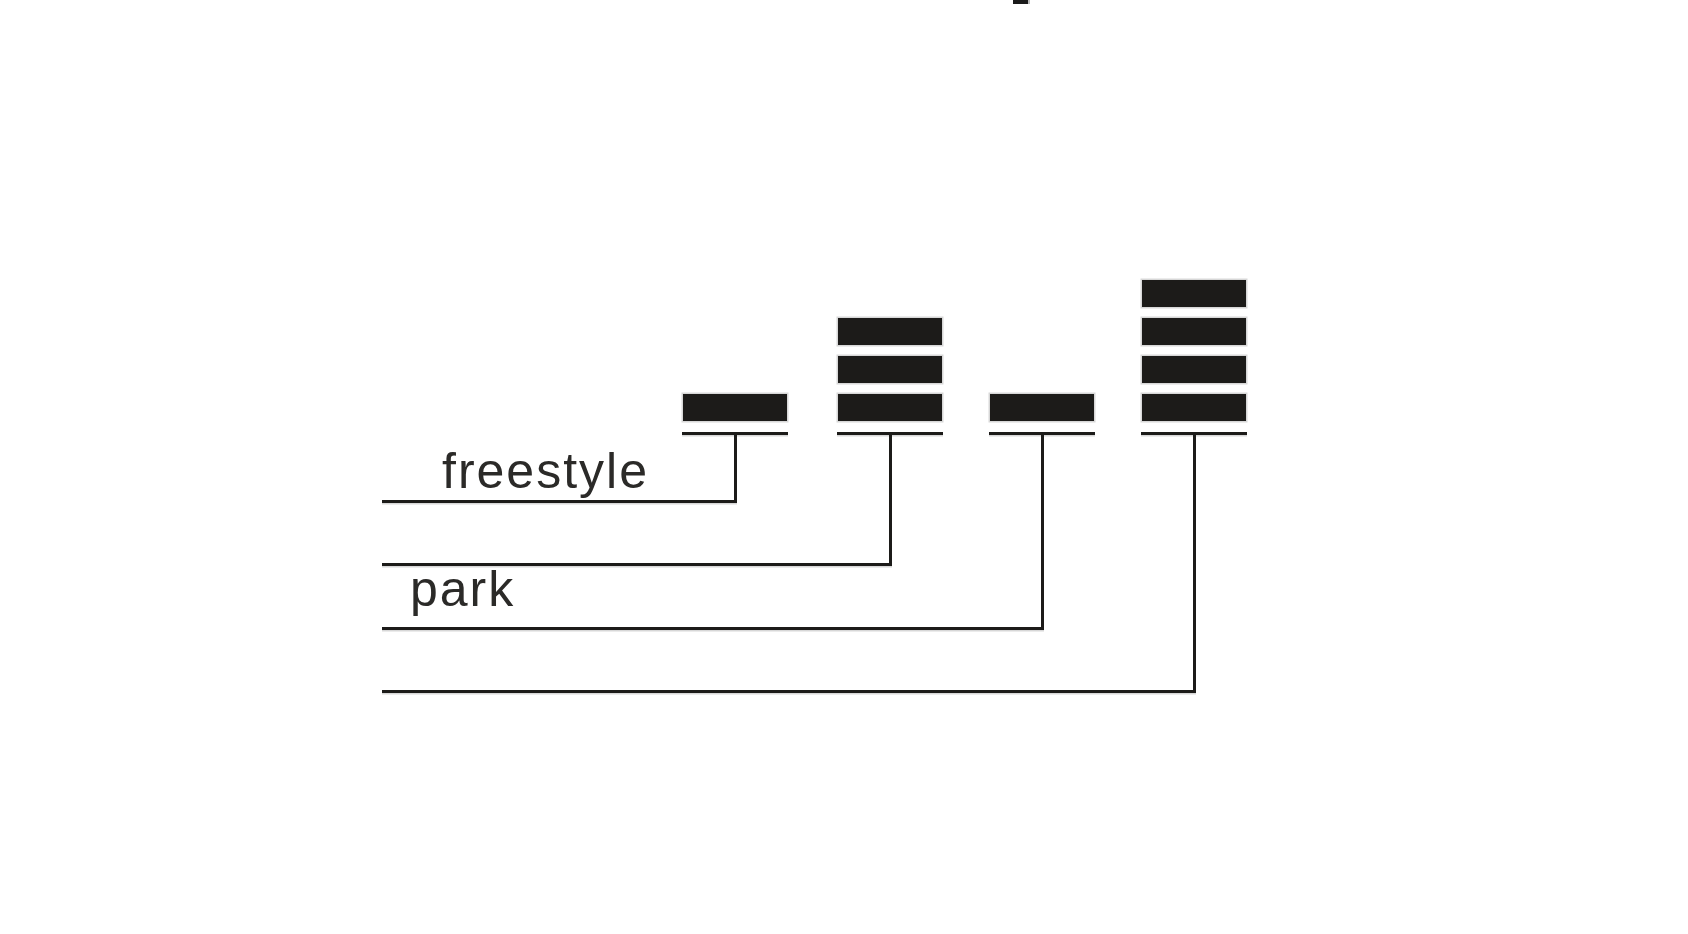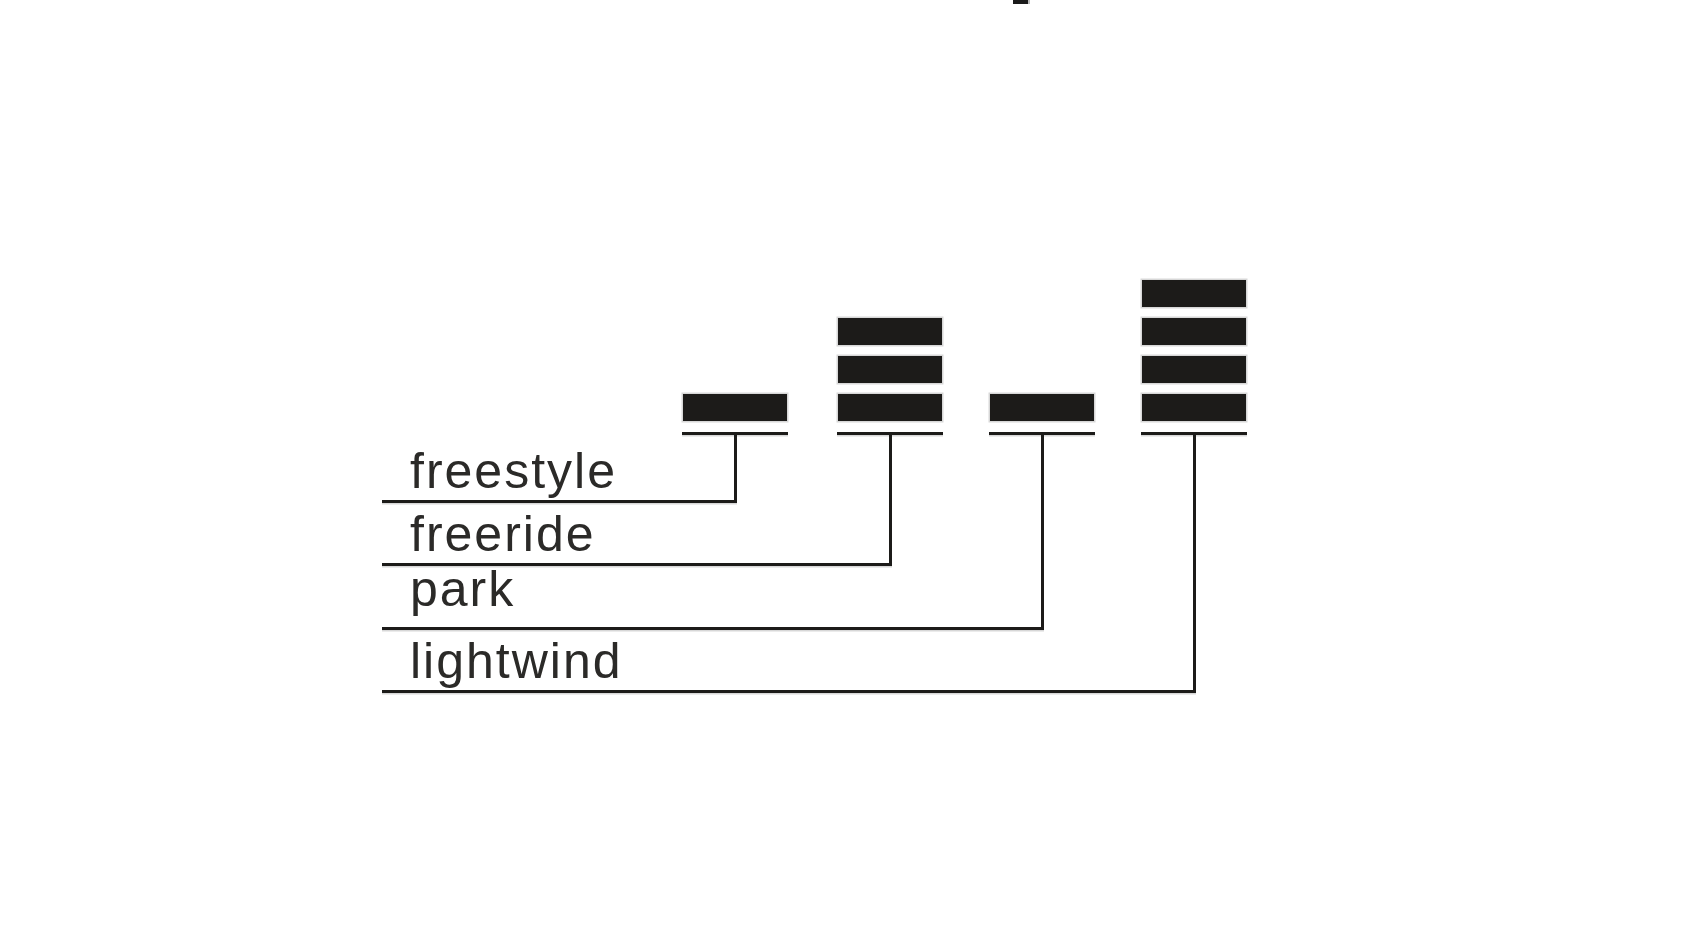--- a/index.html
+++ b/index.html
@@ -57,21 +57,21 @@
   #conn-1 { left: 889px;  height: 131px; }
   #conn-2 { left: 1041px; height: 195px; }
   #conn-3 { left: 1193px; height: 258px; }
 
   
   .label {
     position: absolute; left: 410px;
     font-size: 50px; line-height: 50px; font-weight: 300;
     letter-spacing: 2px; color: var(--text); white-space: nowrap;
   }
-  #label-0 { top: 446px; }
+  #label-0 { top: 446px; margin-left: 32px; }
   #label-1 { top: 509px; }
   #label-2 { top: 564px; }
   #label-3 { top: 636px; }
 
   
   .underline {
     position: absolute; left: 382px; height: 3px; background: var(--ink);
     box-shadow: 0 1.5px 0 var(--halo);
   }
   #rule-0 { top: 500px; width: 355px; }
@@ -109,22 +109,20 @@
   <div id="base-1" class="base-rule"></div>
   <div id="base-2" class="base-rule"></div>
   <div id="base-3" class="base-rule"></div>
 
   <div id="conn-0" class="connector"></div>
   <div id="conn-1" class="connector"></div>
   <div id="conn-2" class="connector"></div>
   <div id="conn-3" class="connector"></div>
 
   <div id="label-0" class="label">freestyle</div>
-  <div id="label-1" class="label">freeride</div>
   <div id="label-2" class="label">park</div>
-  <div id="label-3" class="label">lightwind</div>
 
   <div id="rule-0" class="underline"></div>
   <div id="rule-1" class="underline"></div>
   <div id="rule-2" class="underline"></div>
   <div id="rule-3" class="underline"></div>
 
 </div>
 
 </body></html>

